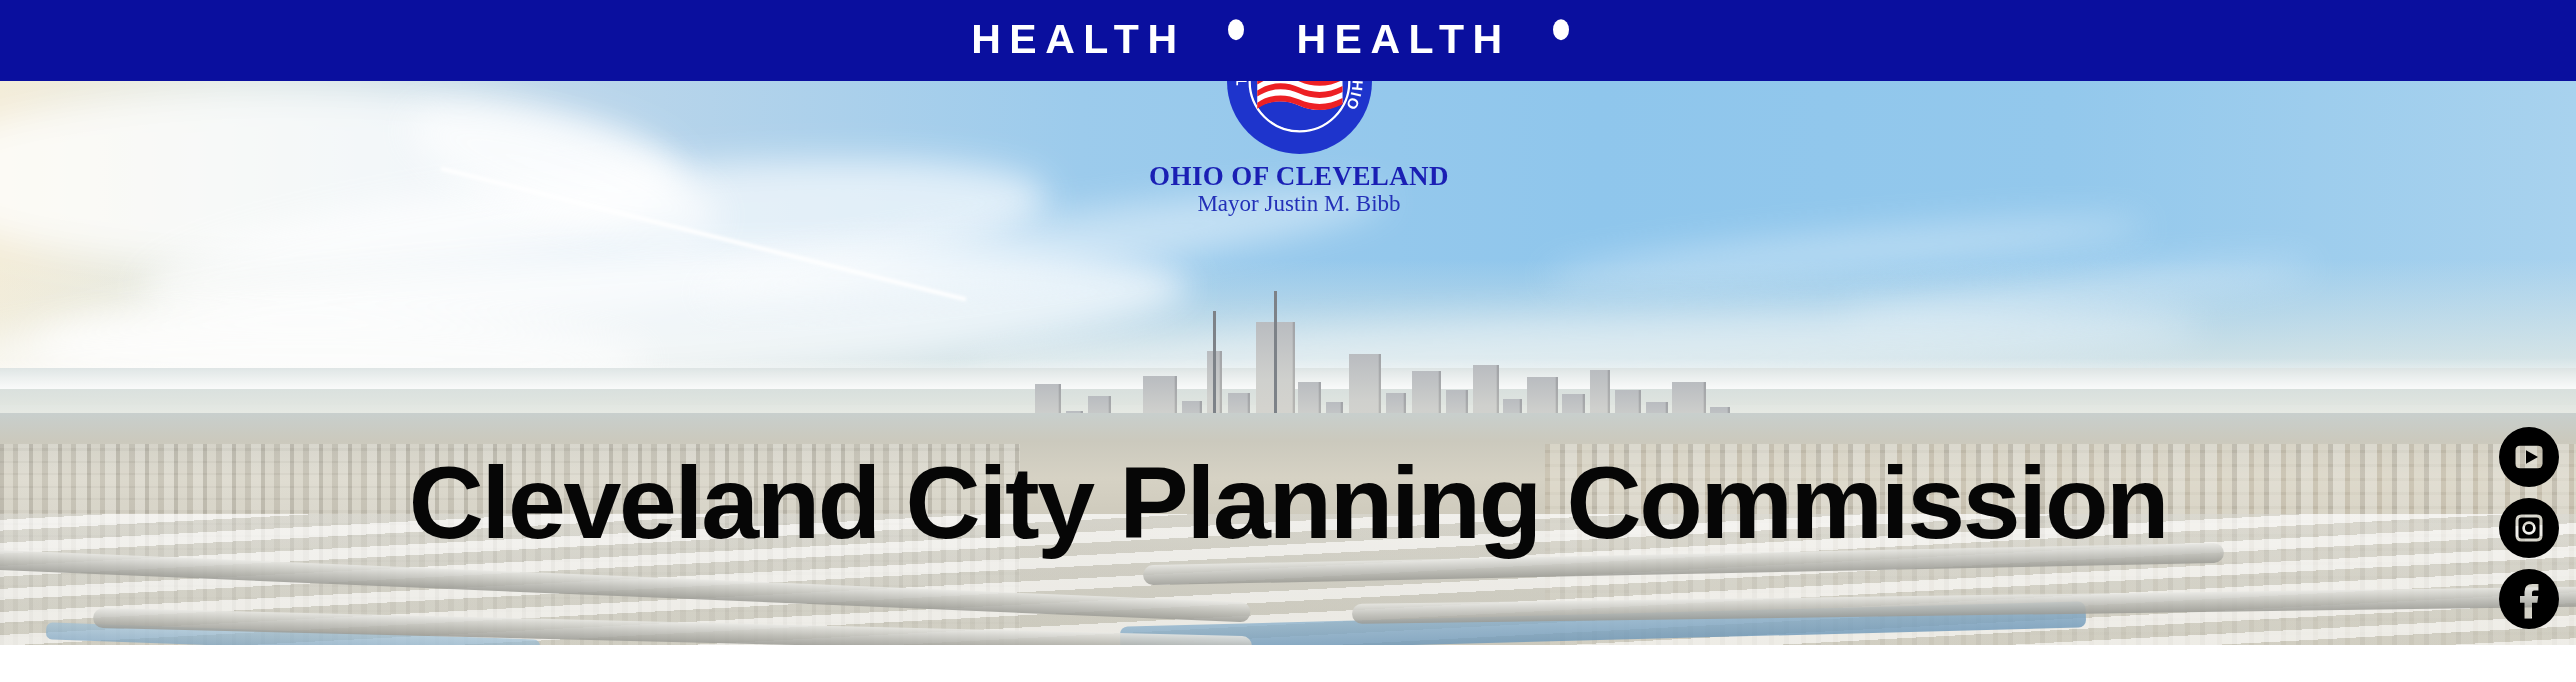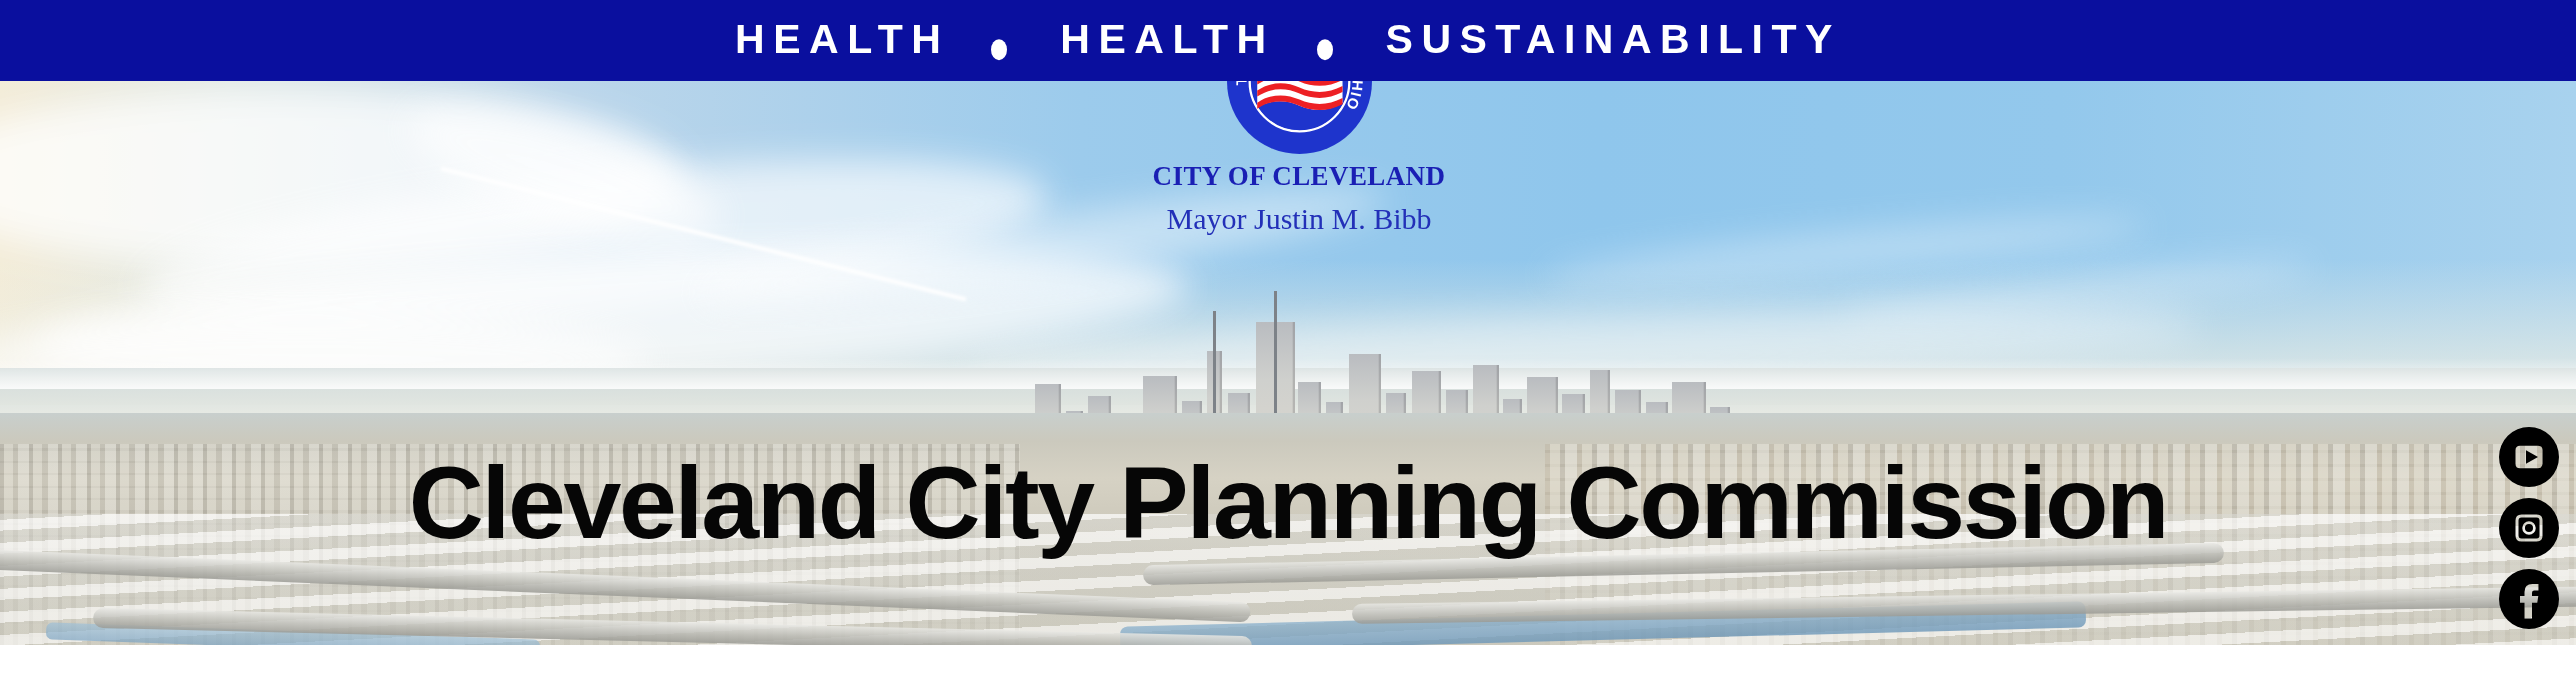--- a/index.html
+++ b/index.html
@@ -29,21 +29,21 @@
     width: 2576px;
     height: 81px;
     background: #0a0f9e;
     display: flex;
     align-items: center;
     justify-content: center;
     z-index: 40;
   }
   .banner-inner {
     display: flex;
-    align-items: flex-end;
+    align-items: flex-start;
     justify-content: center;
     gap: 17px;
     transform: translateY(-0.8px);
   }
   .banner-word {
     color: #ffffff;
     font-family: "Liberation Sans", sans-serif;
     font-size: 41px;
     font-weight: 700;
     letter-spacing: 8.5px;
@@ -258,24 +258,24 @@
     font-weight: 700;
     font-size: 27px;
     letter-spacing: 0.4px;
     color: #1a1fb4;
     line-height: 1.05;
     white-space: nowrap;
   }
   .seal-sub {
     font-family: "Liberation Serif", serif;
     font-weight: 400;
-    font-size: 30px;
+    font-size: 23px;
     color: #2330b8;
     line-height: 1.15;
-    margin-top: 12px;
+    margin-top: 1px;
     white-space: nowrap;
   }
 
   
   .main-title {
     position: absolute;
     left: 0;
     top: 452px;
     width: 2576px;
     text-align: center;
@@ -326,21 +326,20 @@
 <body>
 
 <div id="page">
 
   <div class="top-banner">
     <div class="banner-inner">
       <span class="banner-word">HEALTH</span>
       <span class="banner-dot"></span>
       <span class="banner-word">HEALTH</span>
       <span class="banner-dot"></span>
-      <span class="banner-word">SUSTAINABILITY</span>
     </div>
   </div>
 
   <div class="photo">
 
     <div class="sky"></div>
     <div class="cloud c1"></div>
     <div class="cloud c2"></div>
     <div class="cloud c3"></div>
     <div class="cloud c4"></div>
@@ -427,21 +426,21 @@
                    L157,128 C138,140 118,140 100,132 C82,124 62,124 44,134 Z" fill="#ffffff"></path>
           <path d="M44,96 C62,84 82,84 100,92 C118,100 138,100 157,90
                    L157,98 C138,108 118,108 100,100 C82,92 62,92 44,104 Z" fill="#ED2024"></path>
           <path d="M44,112 C62,100 82,100 100,108 C118,116 138,116 157,106
                    L157,114 C138,124 118,124 100,116 C82,108 62,108 44,120 Z" fill="#ED2024"></path>
           <path d="M44,128 C62,116 82,116 100,124 C118,132 138,132 157,122
                    L157,130 C138,140 118,140 100,132 C82,124 62,124 44,136 Z" fill="#ED2024"></path>
         </g>
       </svg>
     </div>
-    <div class="seal-title">CITY OF CLEVELAND</div>
+    <div class="seal-title">OHIO OF CLEVELAND</div>
     <div class="seal-sub">Mayor Justin M. Bibb</div>
   </div>
 
   <div class="main-title">Cleveland City Planning Commission</div>
 
   <div class="social">
 
     <a class="social-btn" role="button">
       <svg viewBox="0 0 80 80" aria-hidden="true">
         <path fill-rule="evenodd" d="

